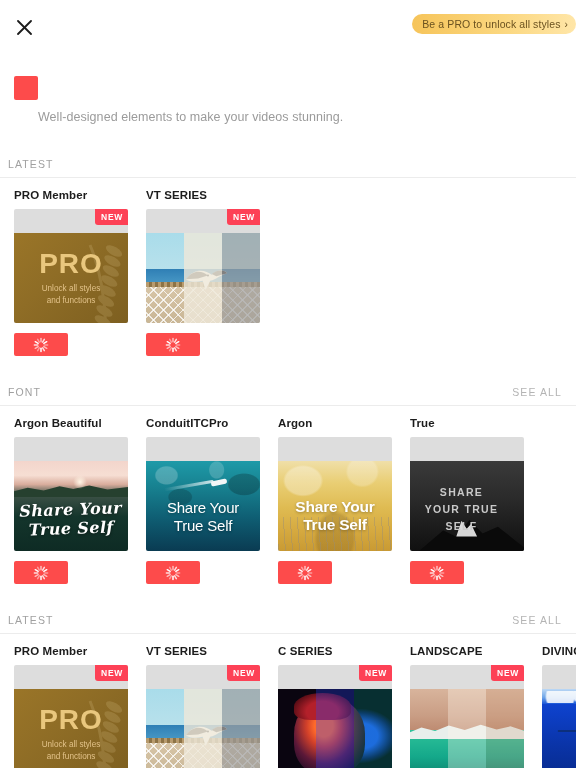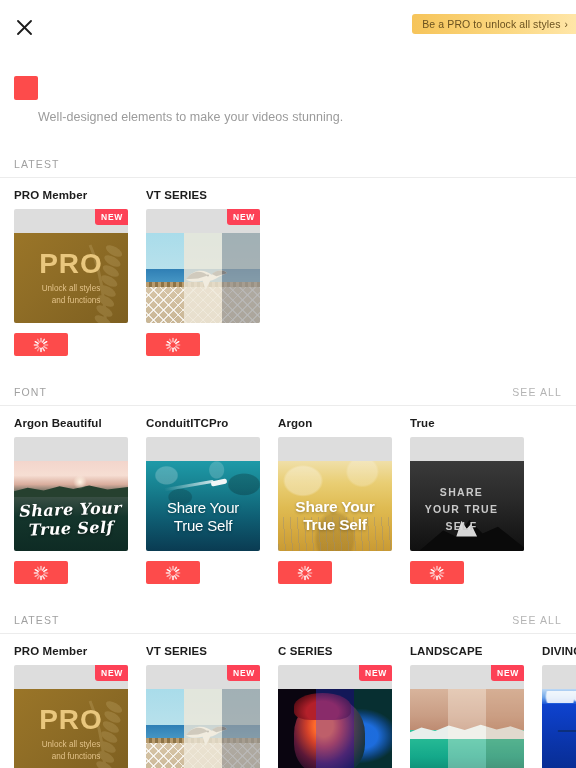--- a/index.html
+++ b/index.html
@@ -32,20 +32,21 @@
     padding: 0 8px 0 10px;
     display: flex; align-items: center;
     background: linear-gradient(to right, #f6c45a 0%, #fbd77f 55%, #ffe6a8 100%);
     border-top-left-radius: 3px;
     border-bottom-left-radius: 3px;
     color: #6b5220;
     font-size: 10.5px;
     letter-spacing: .1px;
     white-space: nowrap;
     cursor: pointer;
+    border-radius: 10px;
   }
   .pro-banner .chev { margin-left: 4px; font-size: 10px; }
 
   
   .page-head { padding: 22px 14px 0 14px; }
   .title-row { display: flex; align-items: center; gap: 12px; }
   .title-swatch {
     width: 24px; height: 24px; background: #fd4b4b; border-radius: 2px; flex: none;
   }
   .page-title {
@@ -54,21 +55,21 @@
   .page-sub {
     margin-top: 10px; margin-left: 24px;
     font-size: 12.5px; color: #9b9b9b; letter-spacing: .05px;
   }
 
   
   .section { margin-top: 30px; }
   .section.first { margin-top: 34px; }
   .section-head {
     display: flex; align-items: flex-end; justify-content: space-between;
-    padding: 0 14px 7px 14px;
+    padding: 0 14px 7px 8px;
     border-bottom: 1px solid #ececec;
   }
   .section-title {
     font-size: 10.5px; color: #a0a0a0; letter-spacing: 1.1px;
   }
   .see-all {
     font-size: 10.5px; color: #b4b4b4; letter-spacing: 1.1px; cursor: pointer;
   }
   .see-all.hidden { visibility: hidden; }
 
@@ -116,21 +117,21 @@
   }
   .art-pro .laurel {
     position:absolute; right:-6px; top:4px; width:58px; height:108px;
     opacity:.16;
   }
   .art-pro .pro-word {
     font-size: 28px; font-weight: bold; color:#e9c77e; letter-spacing:1px;
     line-height:1; margin-bottom:5px; position:relative; z-index:2;
   }
   .art-pro .pro-sub {
-    font-size: 8.2px; color:#e2c289; text-align:right; line-height:1.42;
+    font-size: 8.2px; color:#e2c289; text-align:center; line-height:1.42;
     position:relative; z-index:2;
   }
 
   
   .art-gull { background:#cfd6d6; }
   .art-gull .sky   { position:absolute; left:0; top:0; width:100%; height:60%;
                      background: linear-gradient(#a9dcea,#bfe3ec); }
   .art-gull .sea   { position:absolute; left:0; top:40%; width:100%; height:20%;
                      background: linear-gradient(#2f7fb5,#4e9ec9); }
   .art-gull .sand  { position:absolute; left:0; bottom:0; width:100%; height:42%;

